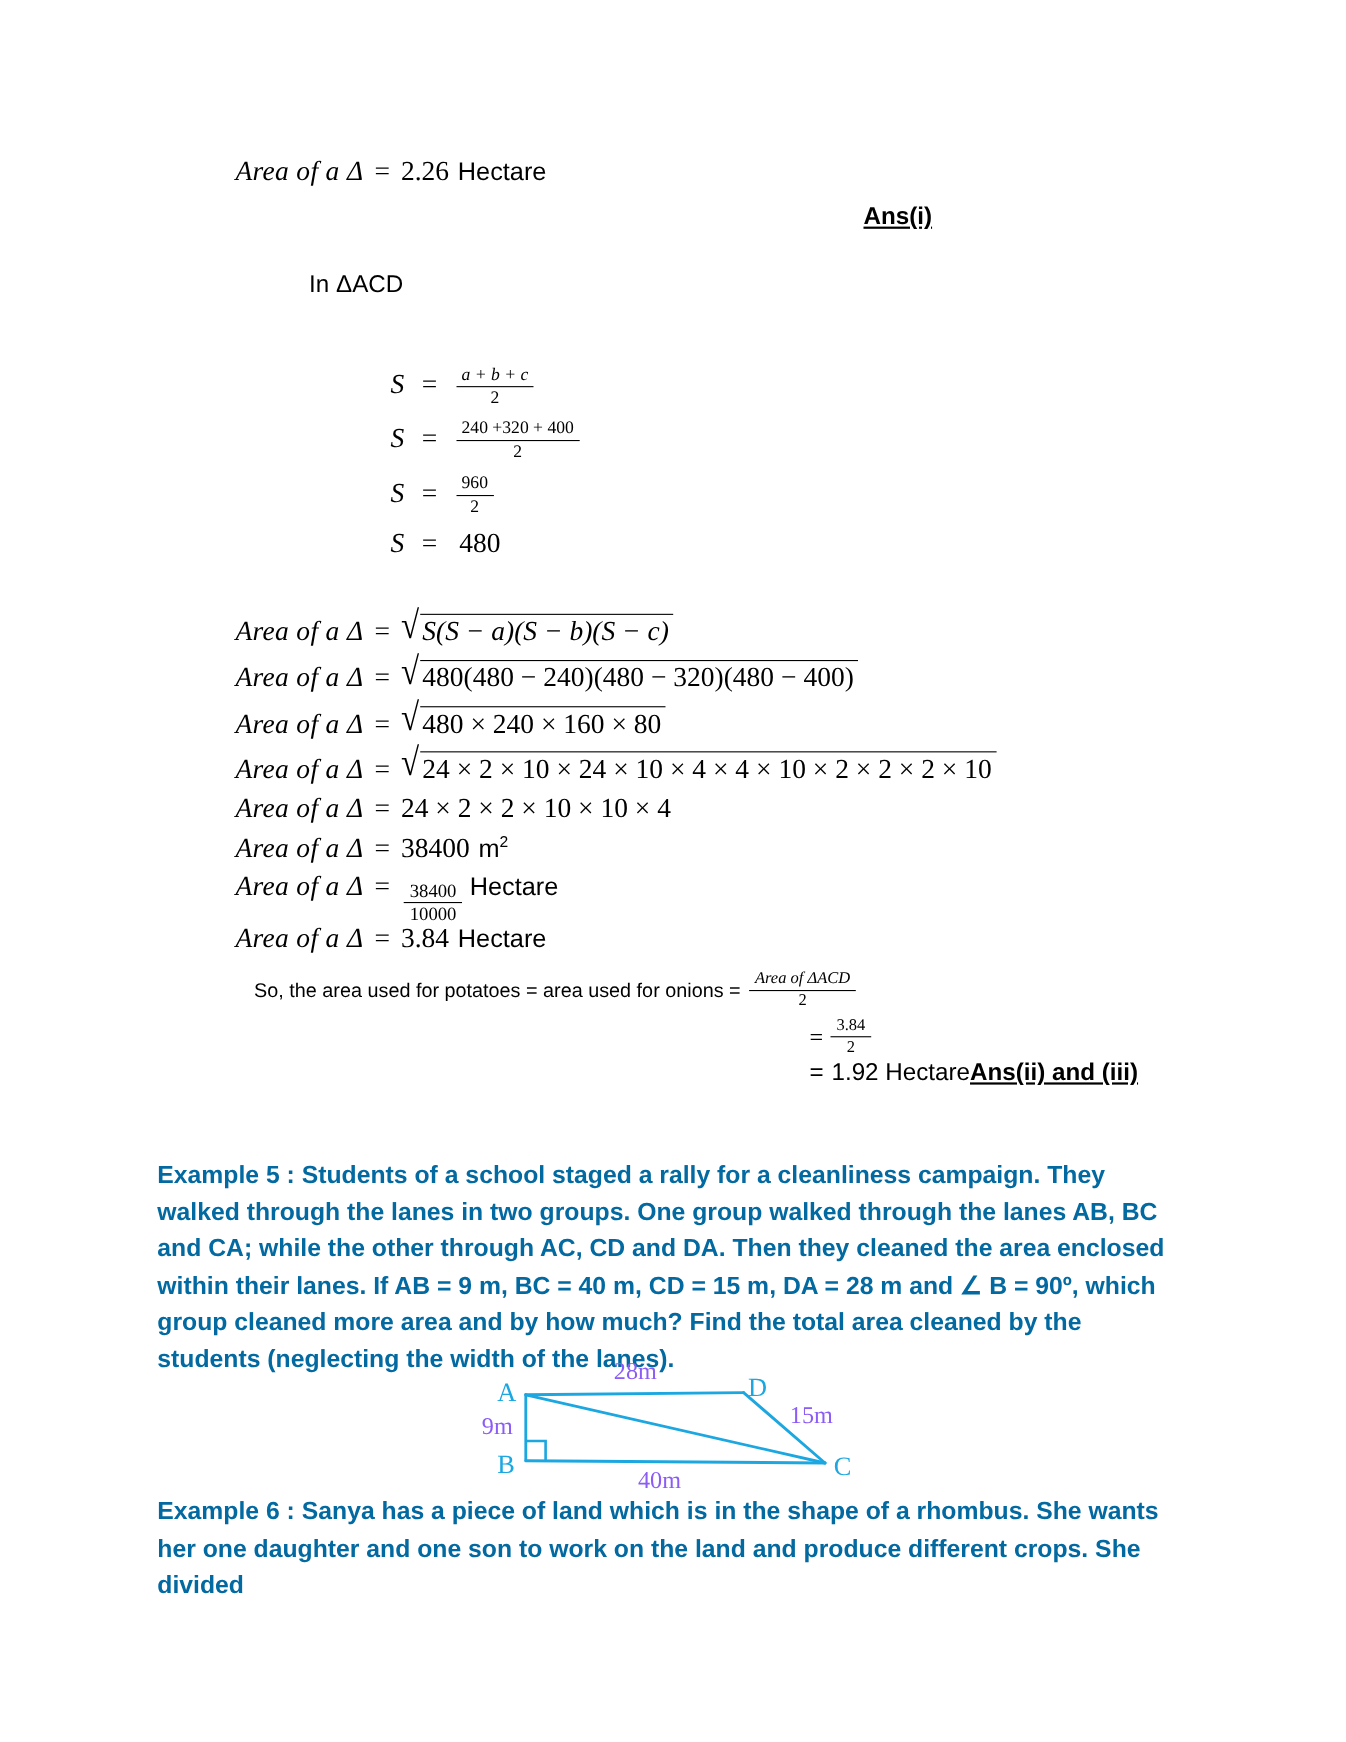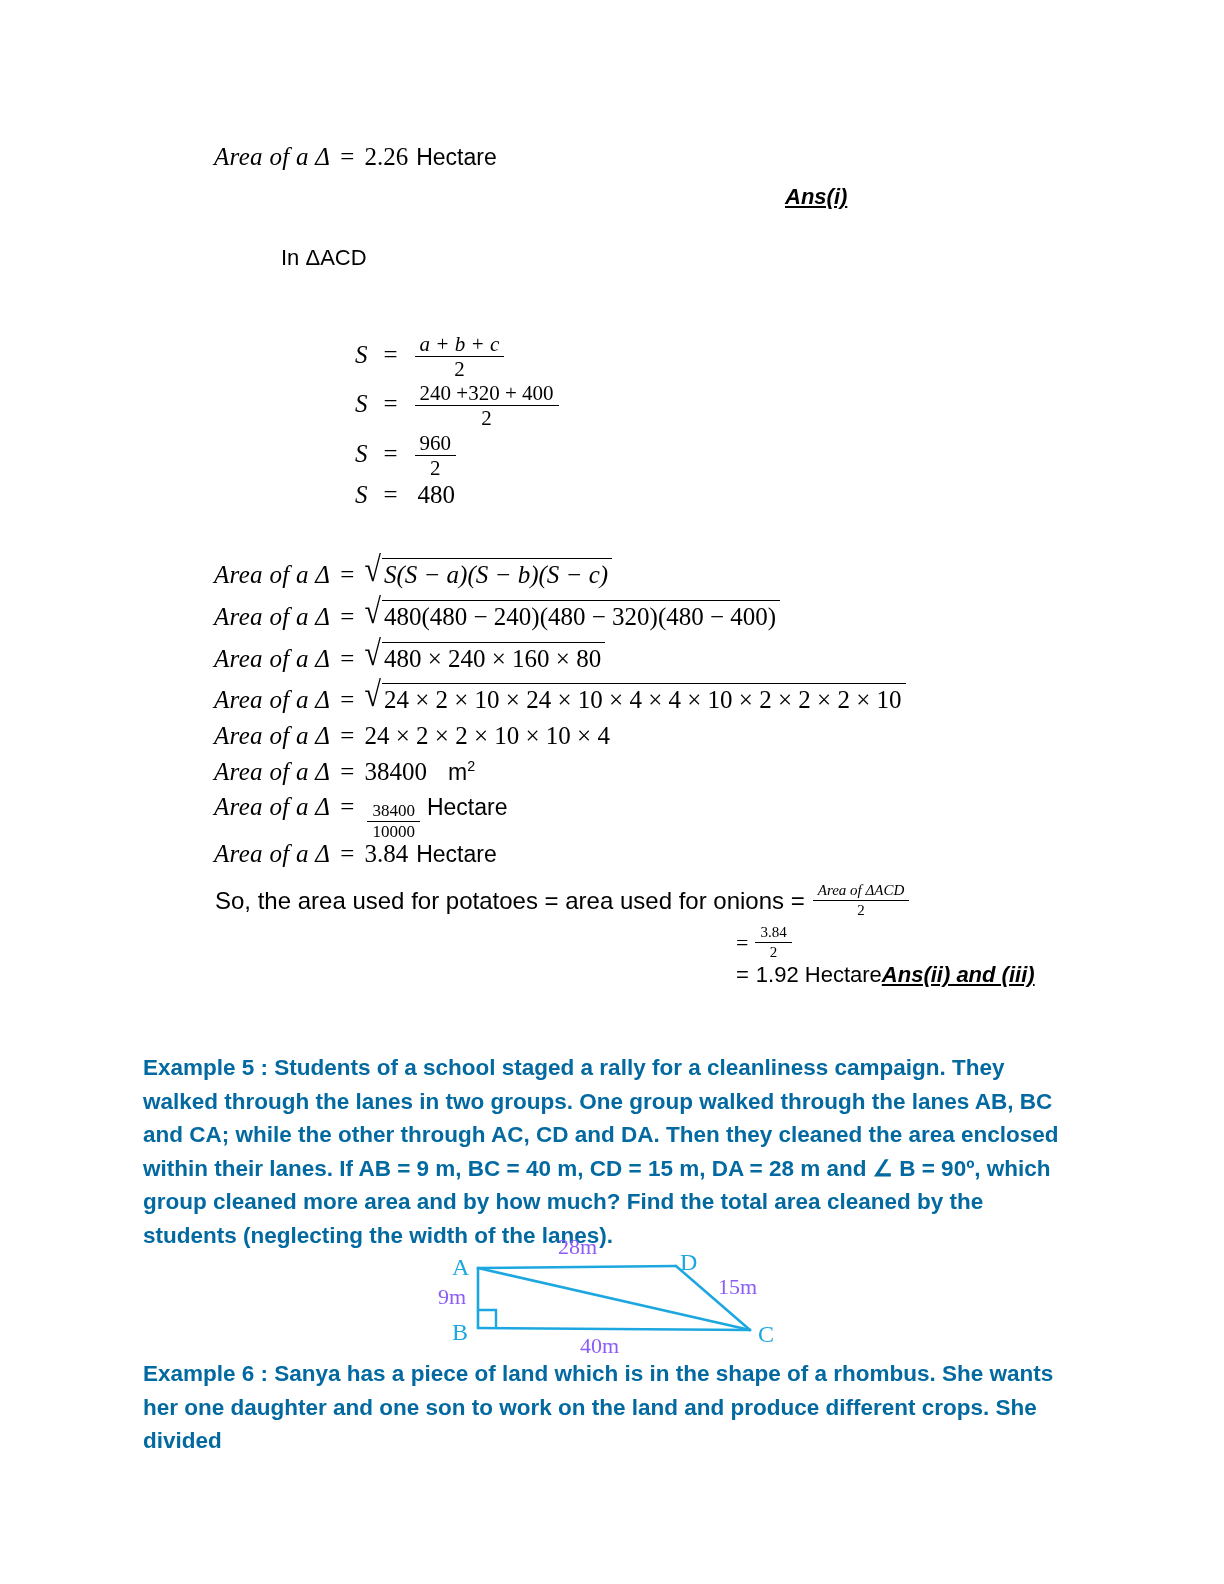--- a/index.html
+++ b/index.html
@@ -96,37 +96,36 @@
     line-height: 1.05;
   }
   .frac .den {
     border-top: 1.6px solid #000;
     padding: 1px 5px 0 5px;
     line-height: 1.1;
     width: 100%;
     text-align: center;
     box-sizing: border-box;
   }
-  .frac-serif { font-family: "Liberation Serif", serif; font-size: 21px; }
+  .frac-serif { font-family: "Liberation Serif", serif; font-size: 16px; }
   .frac-small { font-family: "Liberation Serif", serif; font-size: 17px; }
   .frac-tiny  { font-family: "Liberation Serif", serif; font-size: 15px; }
 
   
   .body-line {
     position: absolute;
     font-family: "Liberation Sans", sans-serif;
     font-size: 22px;
     white-space: nowrap;
   }
   .ans-bold {
     font-family: "Liberation Sans", sans-serif;
     font-weight: bold;
     font-size: 22px;
     text-decoration: underline;
-    font-style: italic;
   }
 
   
   .s-row {
     position: absolute;
     display: flex;
     align-items: center;
     white-space: nowrap;
   }
   .s-var {
@@ -270,42 +269,42 @@
   <div class="calc-row" style="left:214px; top:722px;">
     <span class="lbl-area">Area of a Δ</span>
     <span class="eq-sign">=</span>
     <span class="num-serif">24 × 2 × 2 × 10 × 10 × 4</span>
   </div>
 
   <div class="calc-row" style="left:214px; top:758px;">
     <span class="lbl-area">Area of a Δ</span>
     <span class="eq-sign">=</span>
     <span class="num-serif">38400</span>
-    <span class="word-sans" style="margin-left:21px;"><span>m</span><sup class="sq">2</sup></span>
+    <span class="word-sans" style="margin-left:8px;"><span>m</span><sup class="sq">2</sup></span>
   </div>
 
   <div class="calc-row" style="left:214px; top:793px;">
     <span class="lbl-area">Area of a Δ</span>
     <span class="eq-sign">=</span>
     <span class="frac frac-small" style="top:1px;">
       <span class="num">38400</span>
       <span class="den">10000</span>
     </span>
     <span class="word-sans" style="margin-left:4px;">Hectare</span>
   </div>
 
   <div class="calc-row" style="left:214px; top:840px;">
     <span class="lbl-area">Area of a Δ</span>
     <span class="eq-sign">=</span>
     <span class="num-serif">3.84</span>
     <span class="word-sans" style="margin-left:8px;">Hectare</span>
   </div>
 
   <div class="abs" style="left:215px; top:883px; display:flex; align-items:center; white-space:nowrap;">
-    <span class="sans" style="font-size:24px;">So, the area used for potatoes = area used for onions =</span>
+    <span class="sans" style="font-size:18px;margin-left:16px;">So, the area used for potatoes = area used for onions =</span>
     <span class="frac frac-tiny" style="margin-left:8px; top:0;">
       <span class="num ital">Area of ΔACD</span>
       <span class="den">2</span>
     </span>
   </div>
 
   <div class="abs" style="left:736px; top:925px; display:flex; align-items:center; white-space:nowrap;">
     <span class="serif" style="font-size:22px;">=</span>
     <span class="frac frac-tiny" style="margin-left:7px; top:0;">
       <span class="num">3.84</span>

